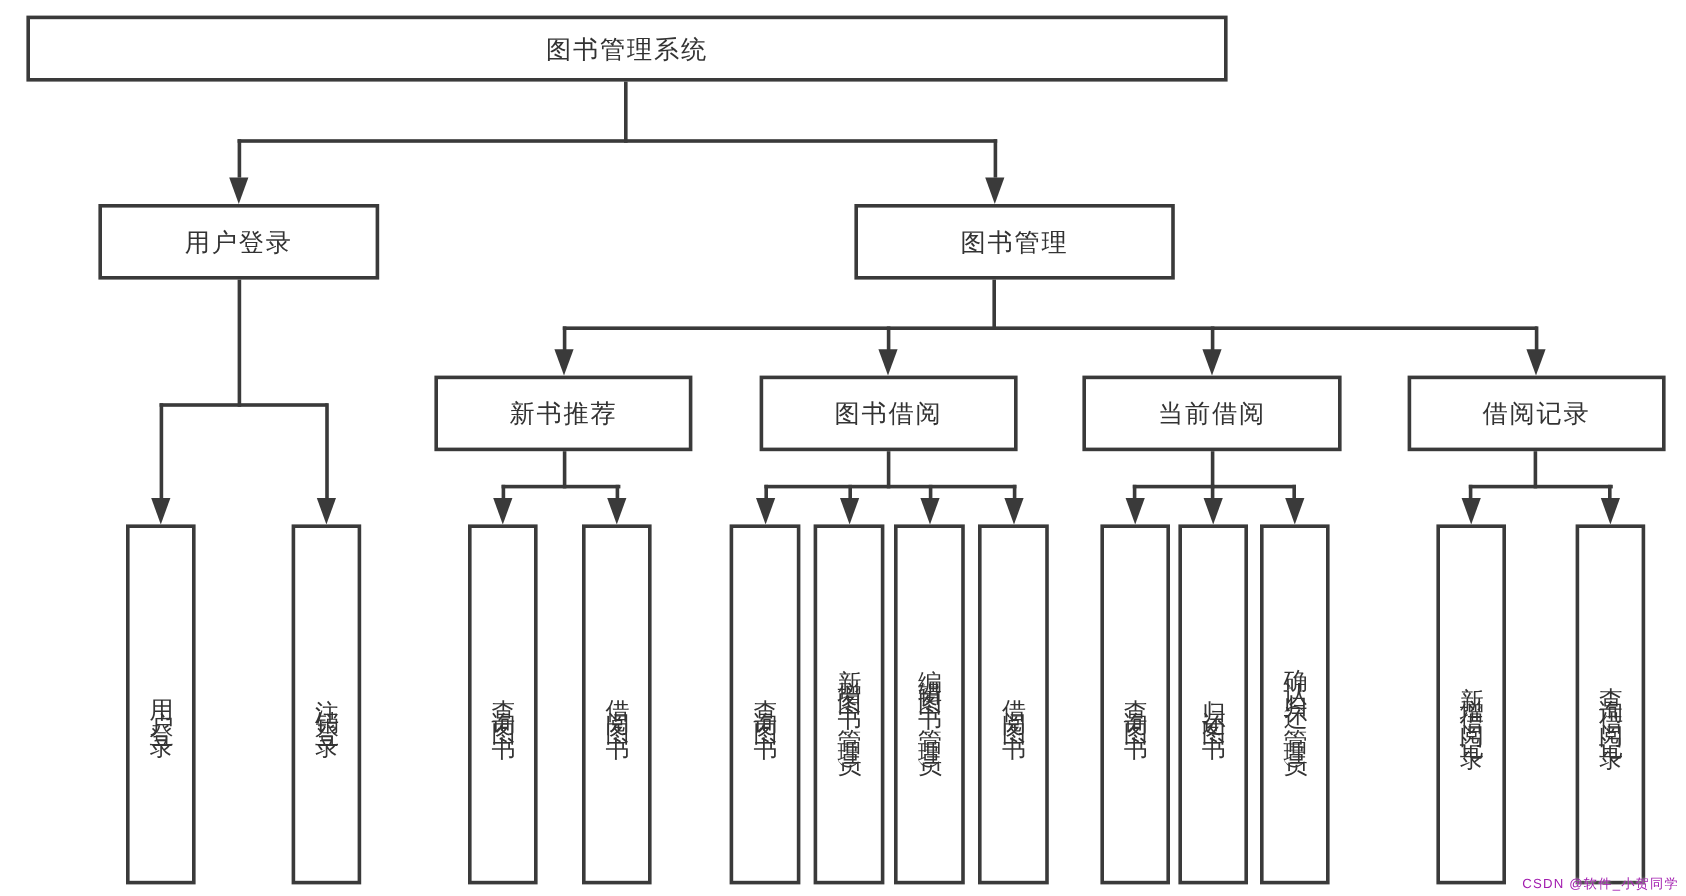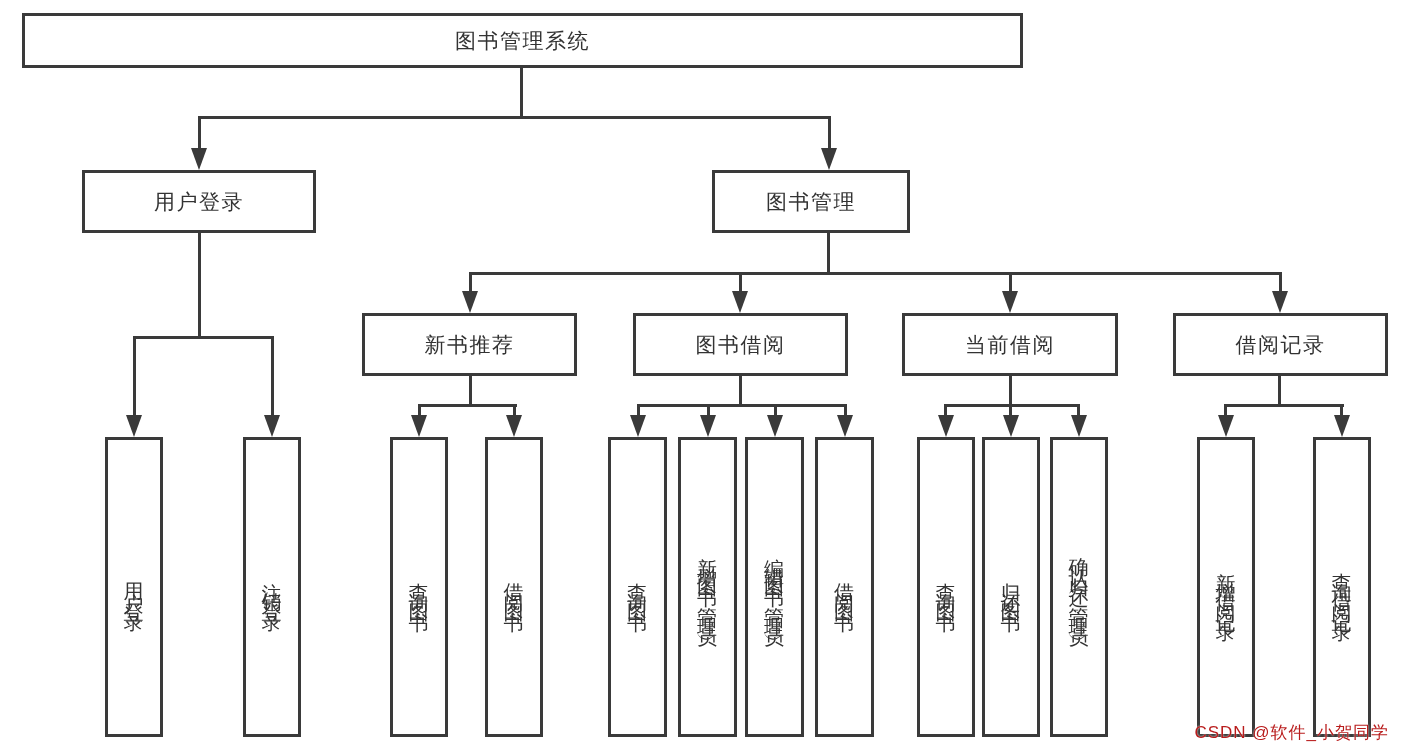--- a/index.html
+++ b/index.html
@@ -35,24 +35,24 @@
   .vline{width:3px;}
   .arrow{
     position:absolute;
     width:0;height:0;
     border-left:8px solid transparent;
     border-right:8px solid transparent;
     border-top:22px solid #3a3a3a;
   }
   .watermark{
     position:absolute;
-    right:16px;
+    right:6px;
     bottom:3px;
-    font-size:17px;
-    color:#b91c1c;
+    font-size:11px;
+    color:#a21caf;
     letter-spacing:1px;
     z-index:10;
     text-shadow:0 0 2px #ffffff;
   }
 </style>
 </head>
 <body>
 
 <div id="canvas">
 
@@ -63,21 +63,21 @@
   <div class="vline" style="left:520px;top:68px;height:51px;"></div>
   <div class="hline" style="left:198px;top:116px;width:633px;"></div>
   <div class="vline" style="left:198px;top:116px;height:32px;"></div>
   <div class="vline" style="left:828px;top:116px;height:32px;"></div>
   <div class="arrow" style="left:191px;top:148px;"></div>
   <div class="arrow" style="left:821px;top:148px;"></div>
 
   <div class="box" style="left:82px;top:170px;width:234px;height:63px;">
     <span>用户登录</span>
   </div>
-  <div class="box" style="left:712px;top:170px;width:198px;height:63px;">
+  <div class="box" style="left:712px;top:170px;width:267px;height:63px;">
     <span>图书管理</span>
   </div>
 
   <div class="vline" style="left:198px;top:233px;height:106px;"></div>
   <div class="hline" style="left:133px;top:336px;width:140px;"></div>
   <div class="vline" style="left:133px;top:336px;height:79px;"></div>
   <div class="vline" style="left:271px;top:336px;height:79px;"></div>
   <div class="arrow" style="left:126px;top:415px;"></div>
   <div class="arrow" style="left:264px;top:415px;"></div>
 

